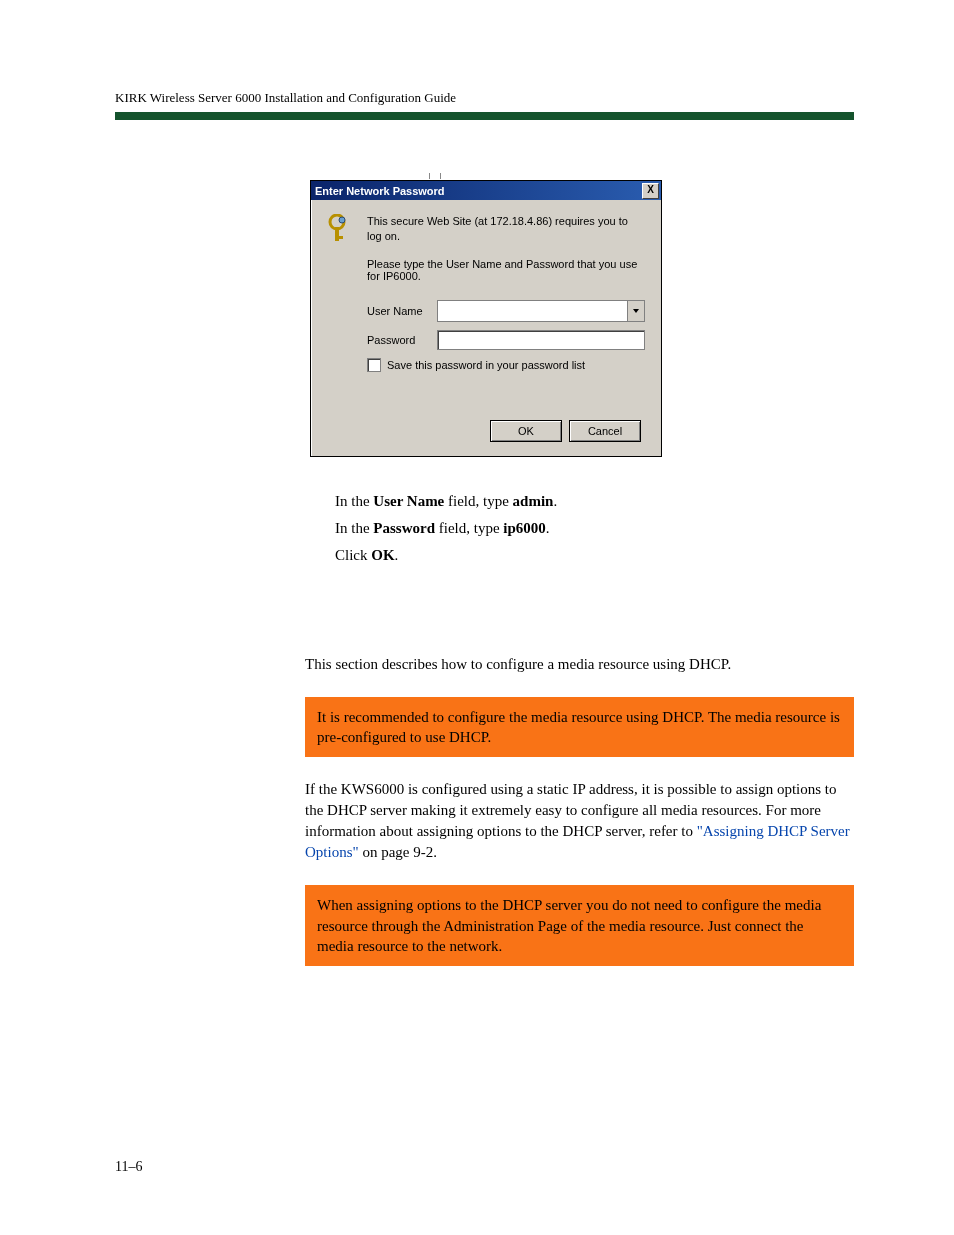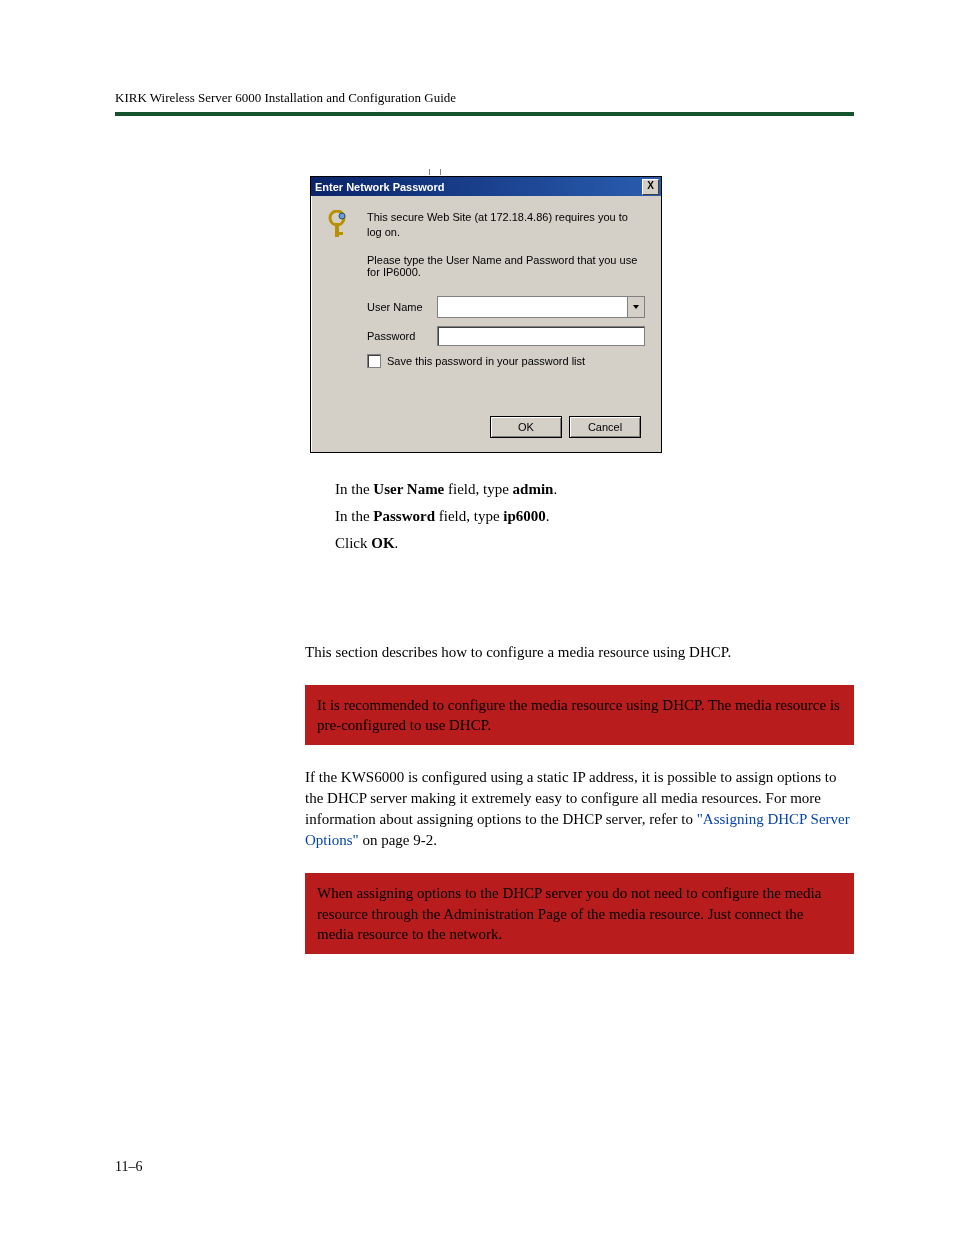--- a/index.html
+++ b/index.html
@@ -12,21 +12,21 @@
     height: 1235px;
     position: relative;
     font-size: 15px;
   }
   .page {
     padding: 90px 100px 0 115px;
   }
   .header-bar {
     font-size: 13px;
     padding-bottom: 6px;
-    border-bottom: 4px solid #14532d;
+    border-bottom: 8px solid #14532d;
     margin-bottom: 60px;
   }
   .dialog {
     margin-left: 195px;
     width: 350px;
     background: #d4d0c8;
     border: 1px solid #000;
     box-shadow: inset 1px 1px 0 #fff;
     font-family: Tahoma, Arial, sans-serif;
     font-size: 11px;
@@ -155,38 +155,38 @@
     border: 1px solid #000;
     box-shadow: inset 1px 1px 0 #fff, inset -1px -1px 0 #808080;
     font-size: 11px;
     margin-left: 4px;
     font-family: Tahoma, Arial, sans-serif;
     cursor: default;
   }
   .content {
     margin-left: 220px;
     margin-right: 0;
-    margin-top: 28px;
+    margin-top: 36px;
   }
   .step {
     margin: 10px 0;
     font-size: 15px;
   }
   .bold {
     font-weight: bold;
   }
   .section-intro {
     margin-top: 90px;
     margin-left: 190px;
     margin-right: 0;
     font-size: 15px;
   }
   .note-box {
     margin: 22px 0 22px 0;
-    background: #b91c1c;
+    background: #f97316;
     padding: 10px 12px;
     font-size: 15px;
     line-height: 1.35;
   }
   .para {
     margin: 18px 0;
     line-height: 1.4;
   }
   .link {
     color: #0645ad;

